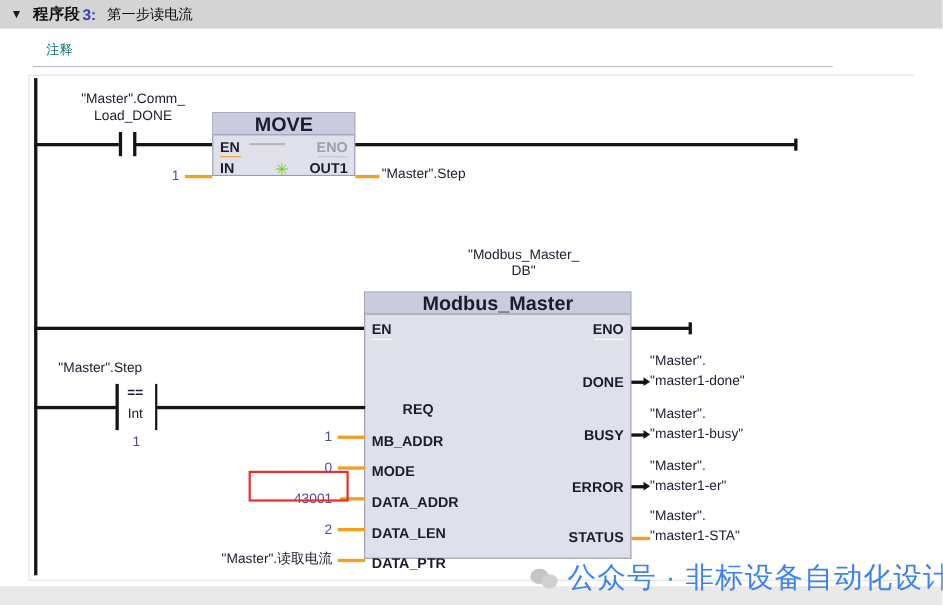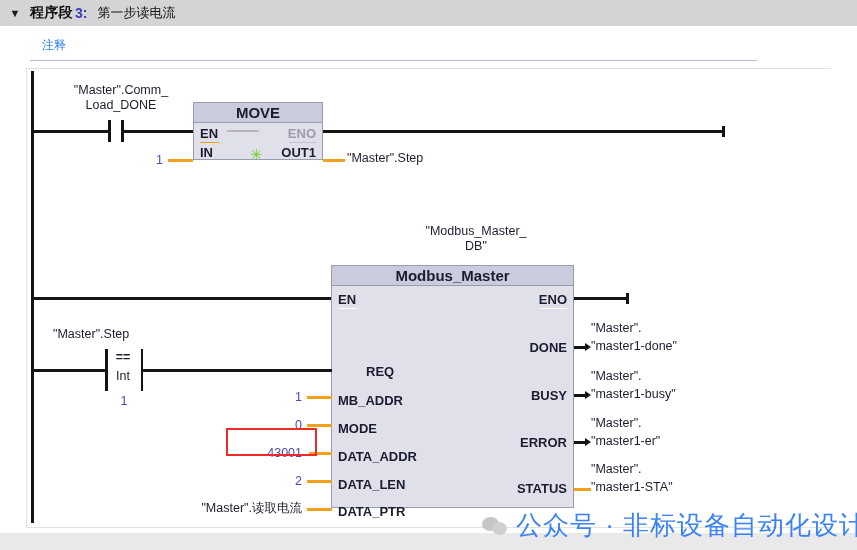--- a/index.html
+++ b/index.html
@@ -49,21 +49,21 @@
 
   
   .comment-wrap {
     position: absolute; left: 30px; top: 30px;
     width: 727px; height: 30px;
     border-bottom: 1px solid #b9b9d8;
     background: #ffffff;
   }
   .comment-text {
     position: absolute; left: 12px; top: 7px;
-    font-size: 12px; color: #3b82f6;
+    font-size: 12px; color: #0f766e;
   }
 
   
   .ladder {
     position: absolute; left: 26px; top: 68px;
     width: 805px; height: 458px;
     background: #ffffff;
     border: 1px solid #e2e2e2;
     border-right: none;
     overflow: hidden;
@@ -168,21 +168,21 @@
     border: 1px solid #9a9cb0;
     box-sizing: border-box;
   }
   .fbox .titlebar {
     position: absolute; left: 0; top: 0;
     width: 100%; height: 20px;
     background: #c9ccdc;
     border-bottom: 1px solid #9a9cb0;
     box-sizing: border-box;
     text-align: center;
-    font-size: 15px; font-weight: bold;
+    font-size: 18px; font-weight: bold;
     color: #1c1c30;
     line-height: 20px;
   }
   .pin {
     position: absolute;
     font-size: 13px; font-weight: bold;
     color: #1c1c30;
     white-space: nowrap;
   }
   .pin.dim { color: #9d9dab; font-weight: bold; }

